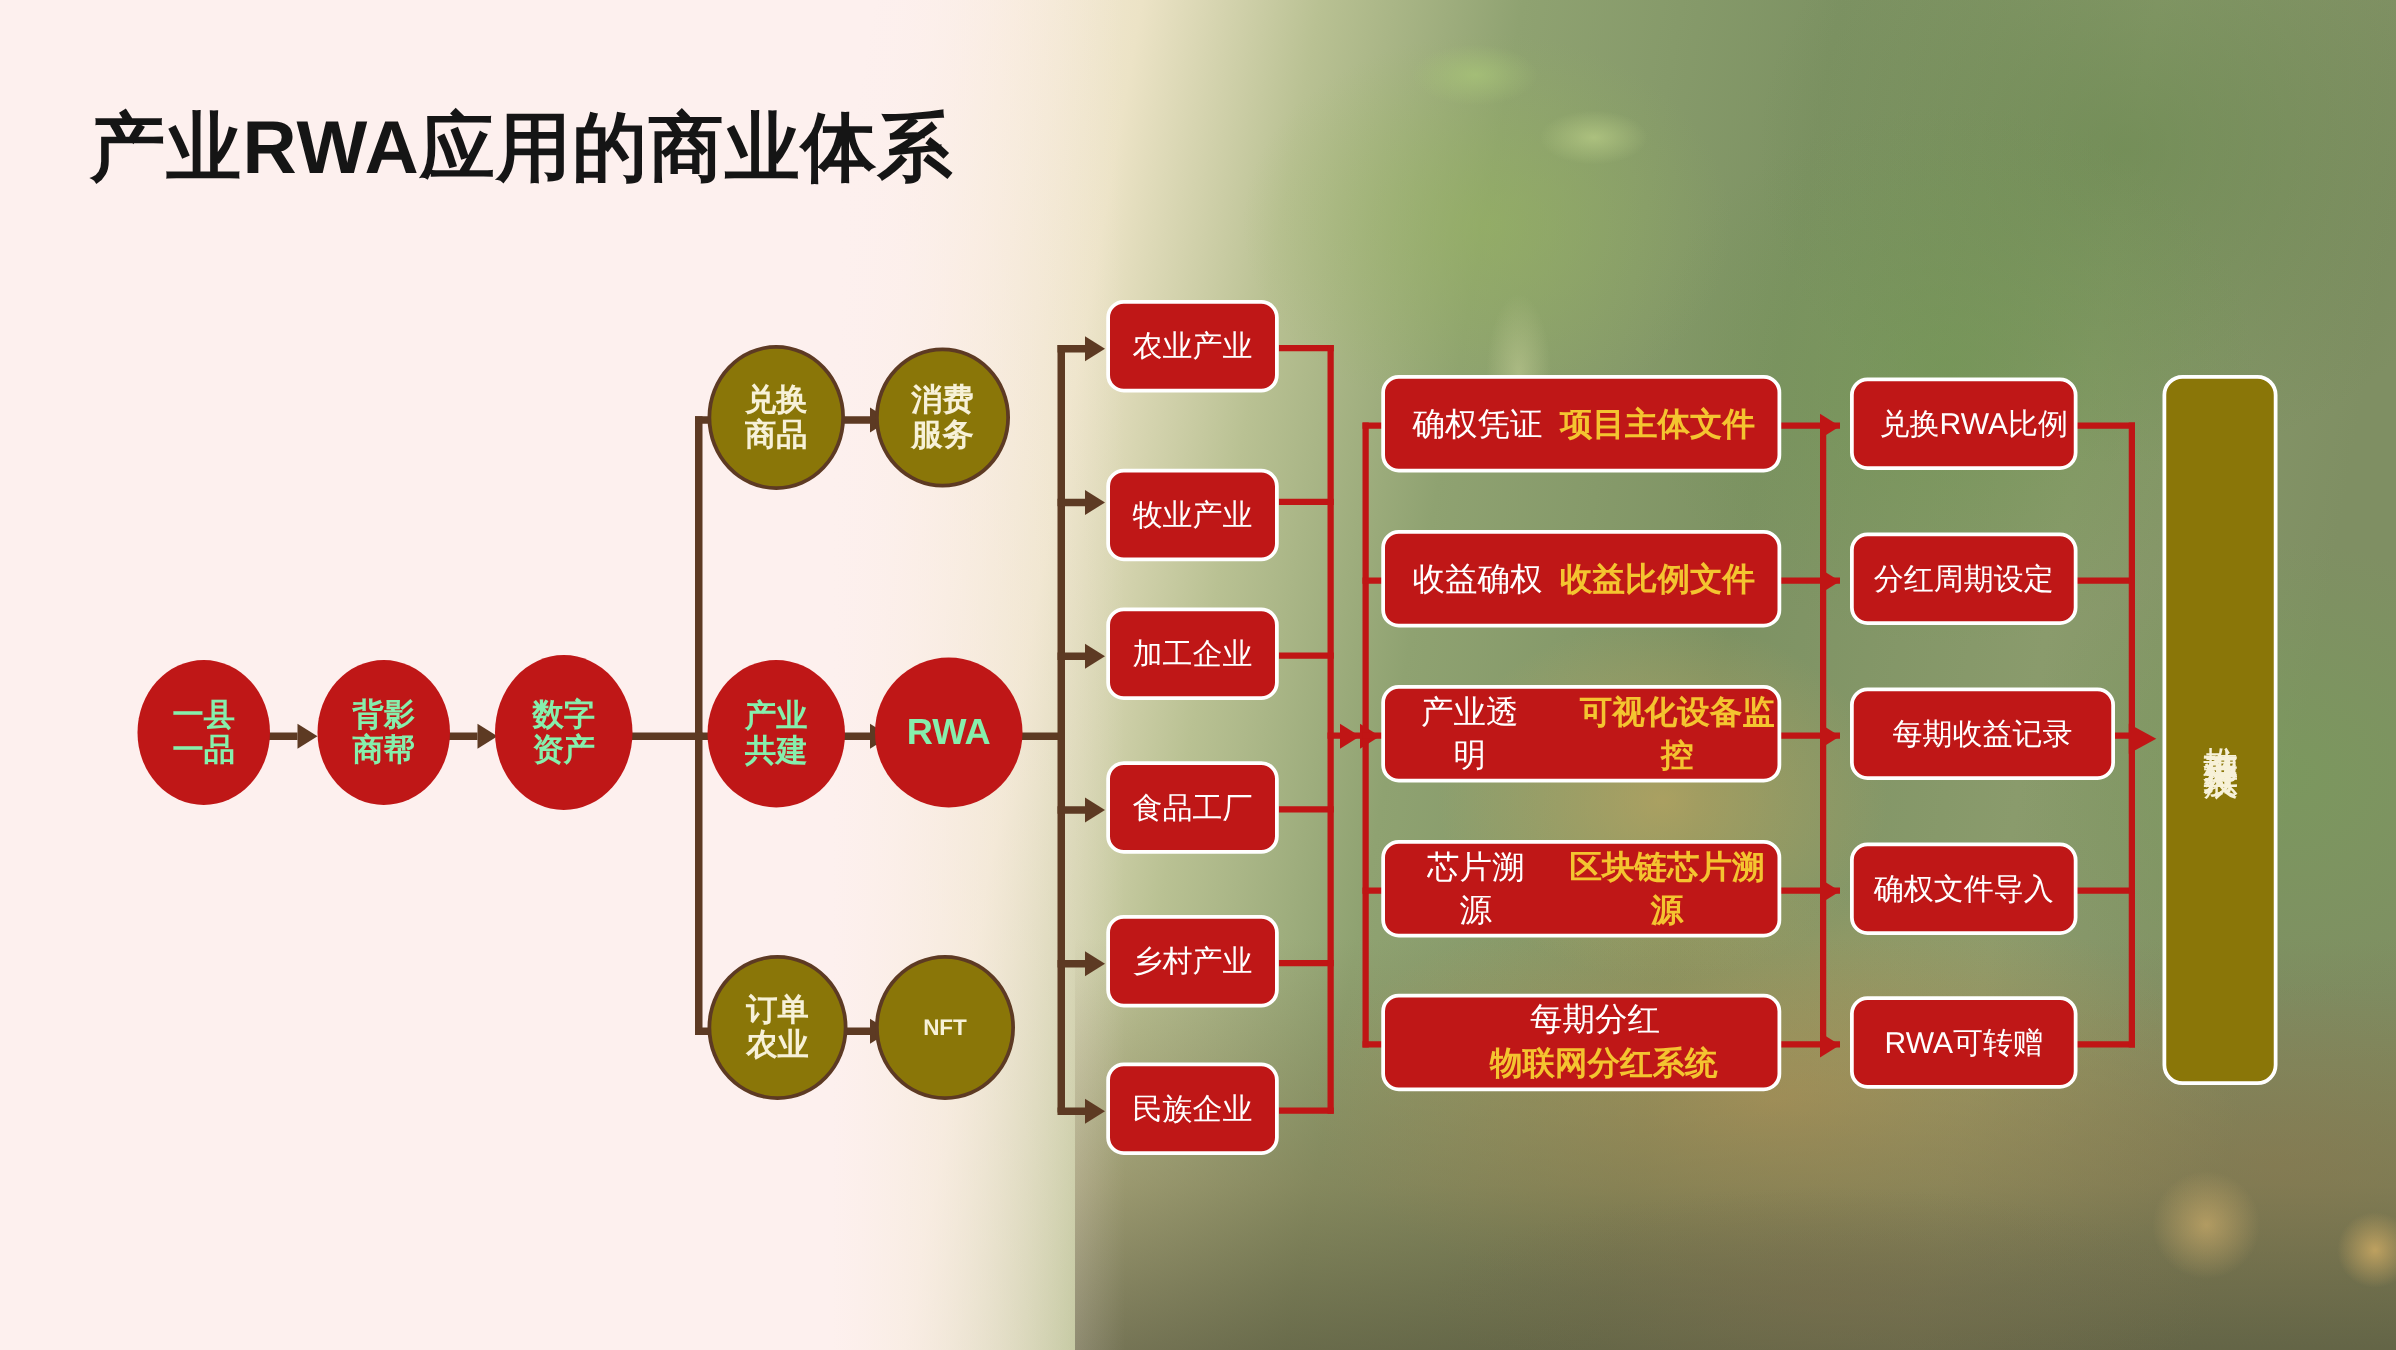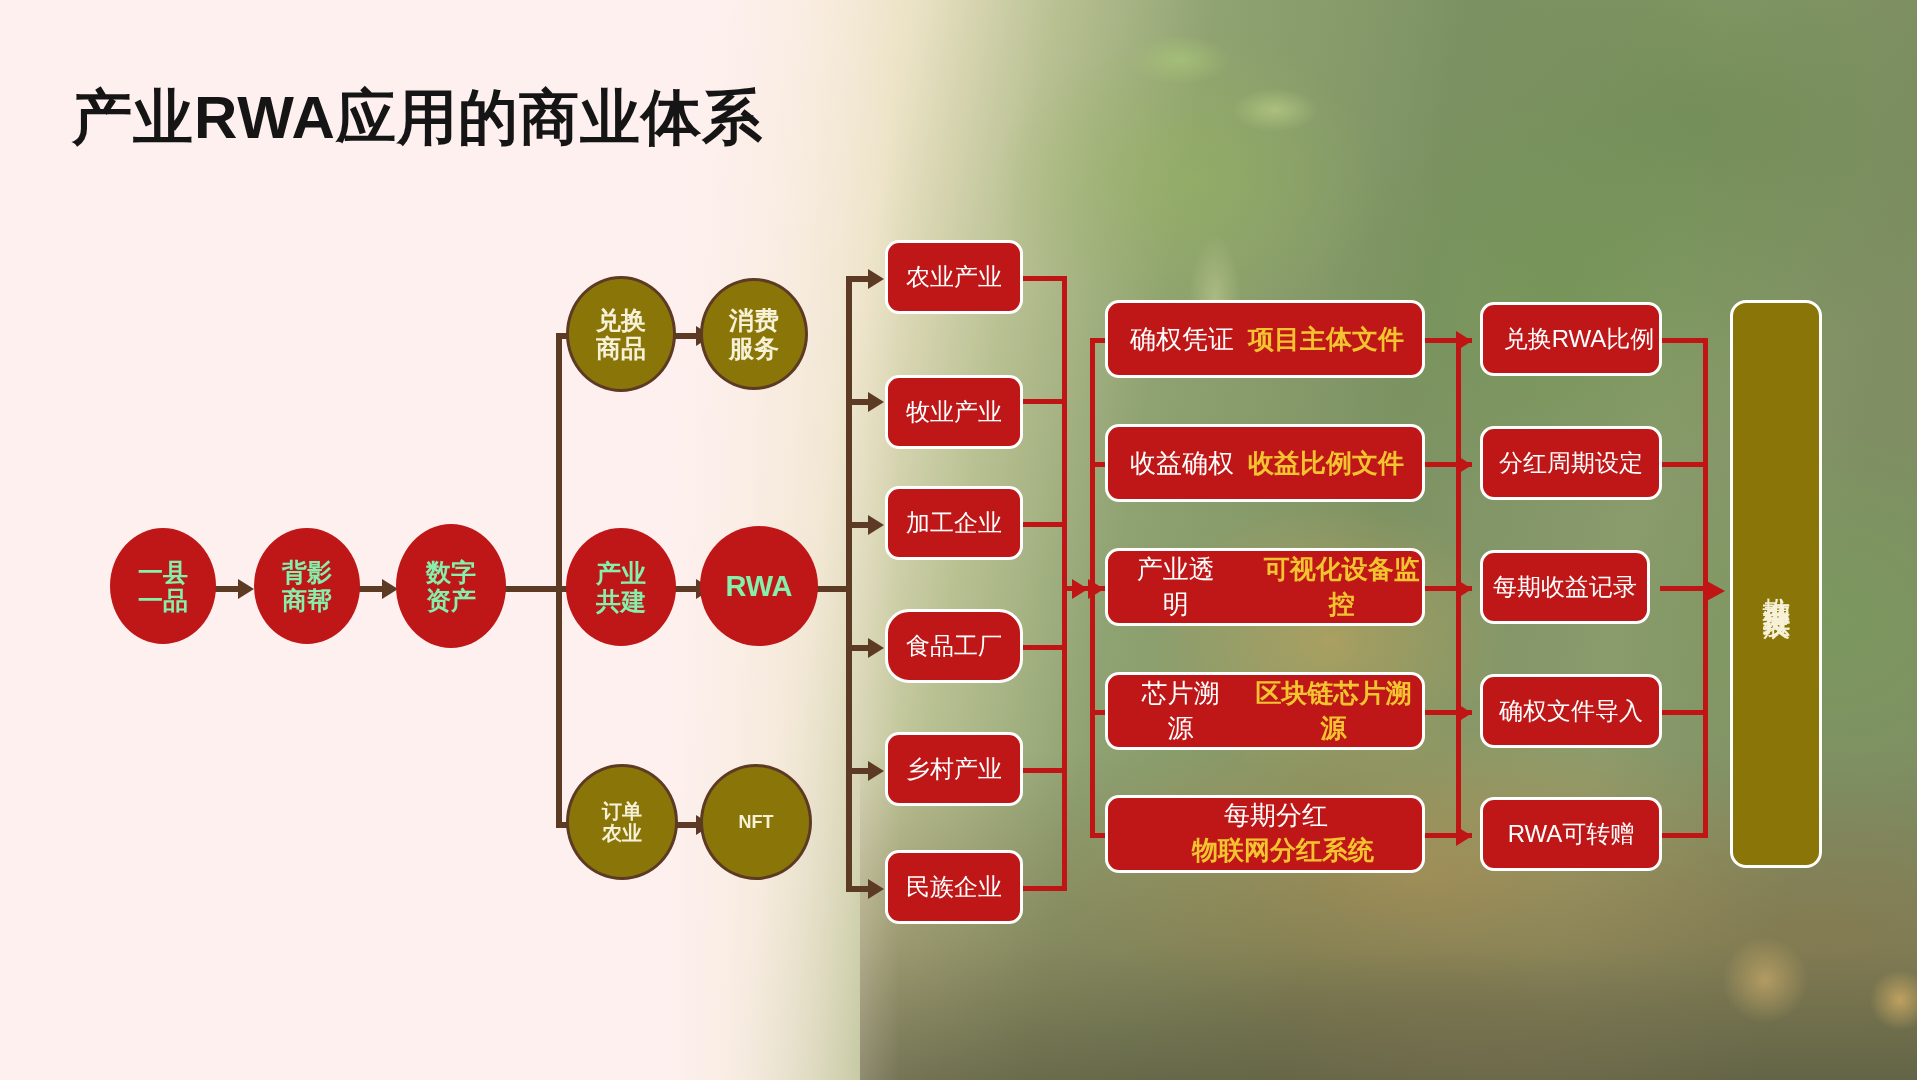--- a/index.html
+++ b/index.html
@@ -209,28 +209,28 @@
 
   <div class="circ olive" style="left:566px; top:276px; width:110px; height:116px; font-size:25px;">兑换
 商品</div>
   <div class="circ olive" style="left:700px; top:278px; width:108px; height:112px; font-size:25px;">消费
 服务</div>
 
   <div class="circ red" style="left:566px; top:528px; width:110px; height:118px; font-size:25px;">产业
 共建</div>
   <div class="circ red" style="left:700px; top:526px; width:118px; height:120px; font-size:29px;">RWA</div>
 
-  <div class="circ olive" style="left:566px; top:764px; width:112px; height:116px; font-size:20px;">订单
+  <div class="circ olive" style="left:566px; top:764px; width:112px; height:116px; font-size:25px;">订单
 农业</div>
   <div class="circ olive" style="left:700px; top:764px; width:112px; height:116px; font-size:18px;text-align:right;">NFT</div>
 
   <div class="rbox narrow" style="left:885px; top:240px; width:138px; height:74px;">农业产业</div>
   <div class="rbox narrow" style="left:885px; top:363px; width:138px; height:74px;margin-top:12px;">牧业产业</div>
   <div class="rbox narrow" style="left:885px; top:486px; width:138px; height:74px;">加工企业</div>
-  <div class="rbox narrow" style="left:885px; top:609px; width:138px; height:74px;border-radius:24px;">食品工厂</div>
+  <div class="rbox narrow" style="left:885px; top:609px; width:138px; height:74px;">食品工厂</div>
   <div class="rbox narrow" style="left:885px; top:732px; width:138px; height:74px;">乡村产业</div>
   <div class="rbox narrow" style="left:885px; top:850px; width:138px; height:74px;">民族企业</div>
 
   <div class="rbox wide" style="left:1105px; top:300px; width:320px; height:78px;">
     <span class="lbl-white">确权凭证</span>
     <span class="lbl-gold">项目主体文件</span>
   </div>
   <div class="rbox wide" style="left:1105px; top:424px; width:320px; height:78px;">
     <span class="lbl-white">收益确权</span>
     <span class="lbl-gold">收益比例文件</span>
@@ -243,19 +243,19 @@
     <span class="lbl-white">芯片溯源</span>
     <span class="lbl-gold">区块链芯片溯源</span>
   </div>
   <div class="rbox wide" style="left:1105px; top:795px; width:320px; height:78px;flex-direction:column;">
     <span class="lbl-white">每期分红</span>
     <span class="lbl-gold">物联网分红系统</span>
   </div>
 
   <div class="rbox col5" style="left:1480px; top:302px; width:182px; height:74px;padding-left:16px;">兑换RWA比例</div>
   <div class="rbox col5" style="left:1480px; top:426px; width:182px; height:74px;">分红周期设定</div>
-  <div class="rbox col5" style="left:1480px; top:550px; width:170px; height:74px;">每期收益记录</div>
+  <div class="rbox col5" style="left:1480px; top:550px; width:212px; height:74px;">每期收益记录</div>
   <div class="rbox col5" style="left:1480px; top:674px; width:182px; height:74px;">确权文件导入</div>
   <div class="rbox col5" style="left:1480px; top:797px; width:182px; height:74px;">RWA可转赠</div>
 
   <div class="vbox" style="left:1730px; top:300px; width:92px; height:568px;">推动产业可持续发展</div>
 
 </div>
 
 </body></html>

